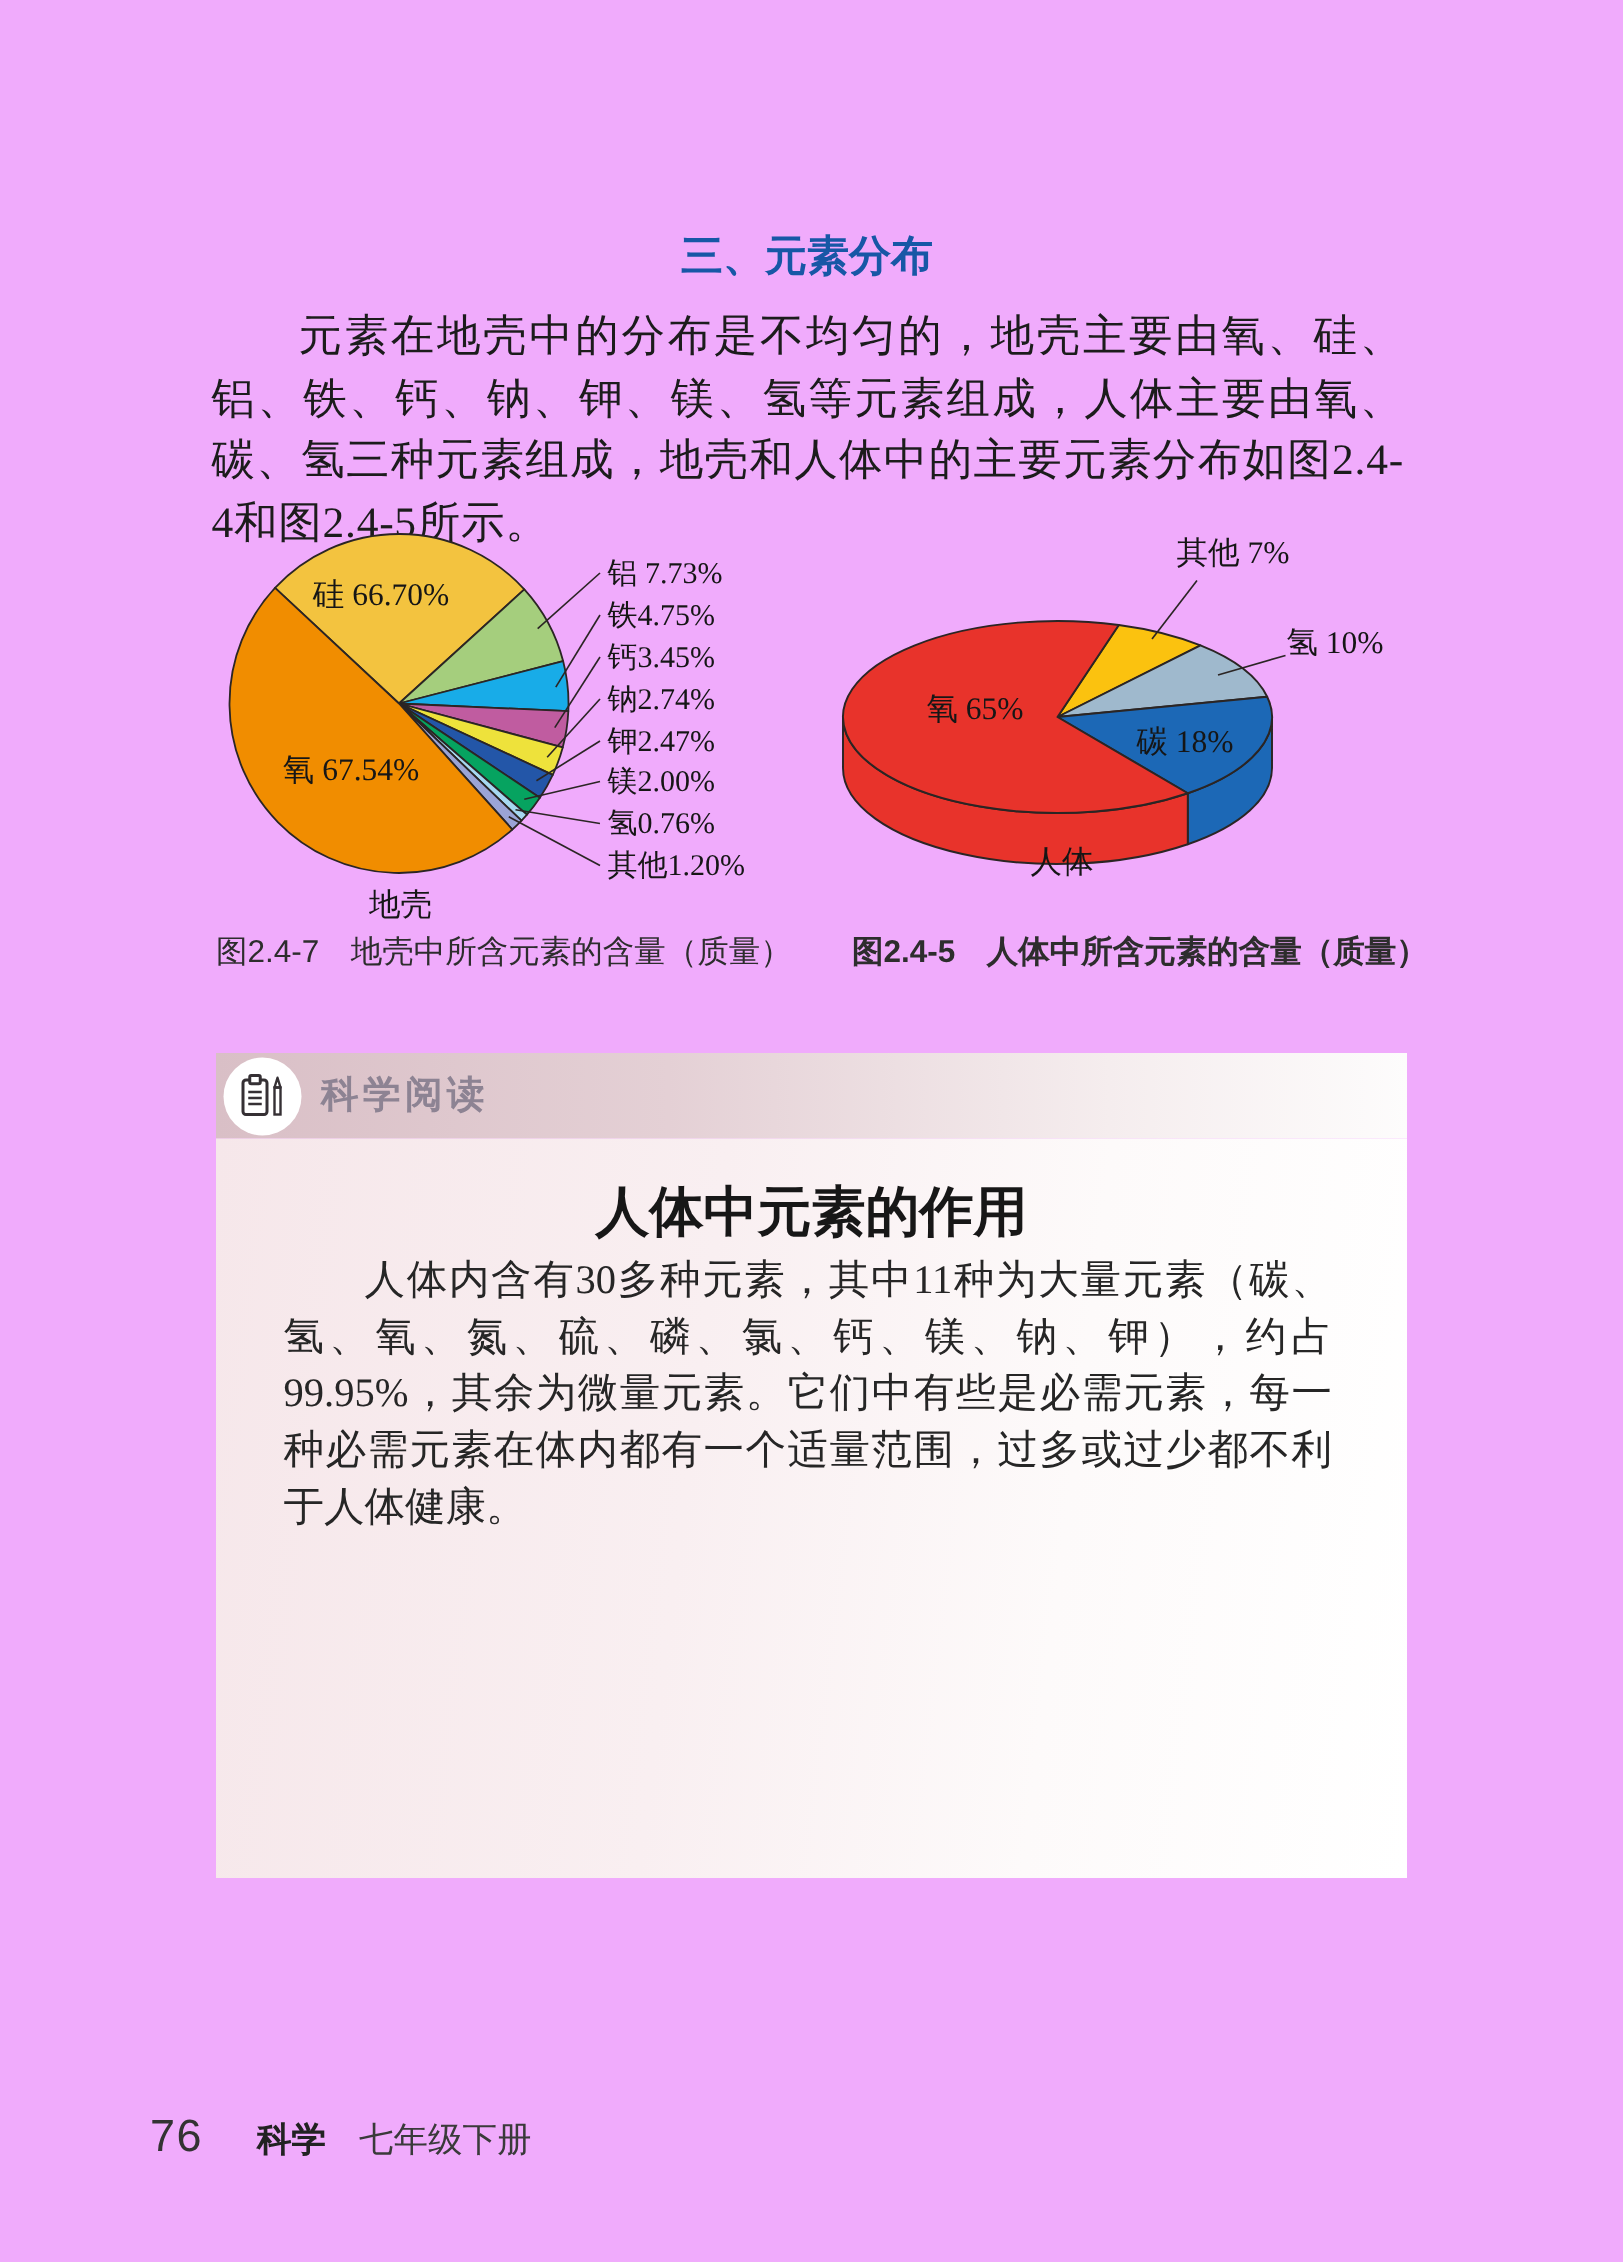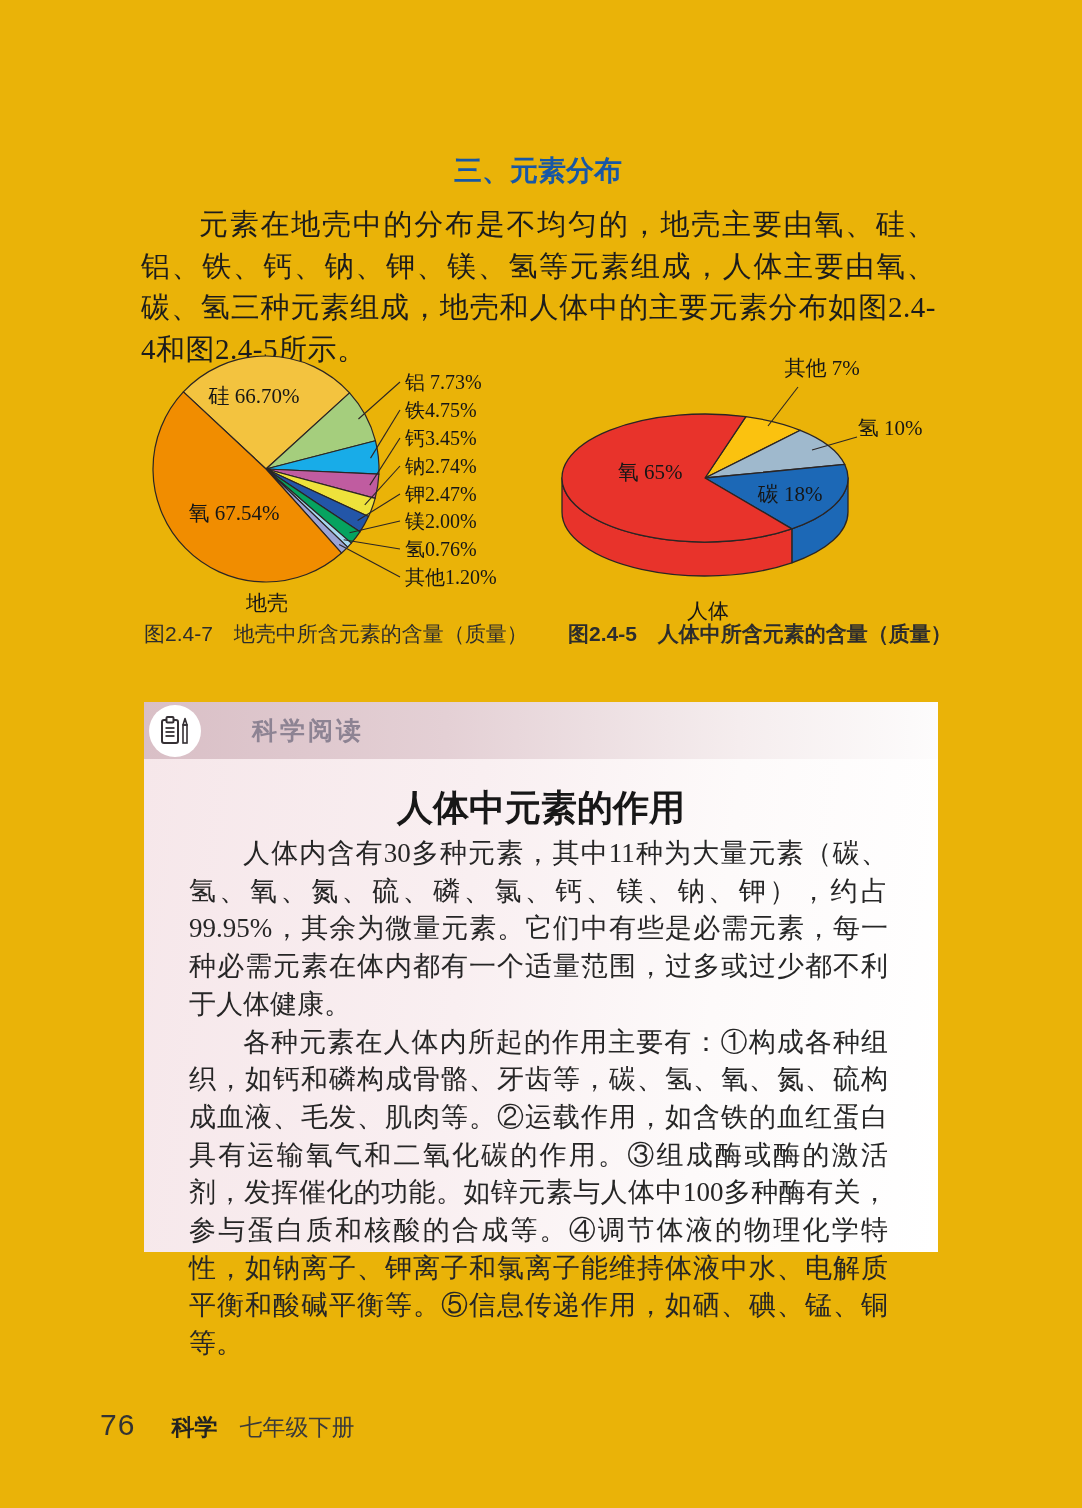--- a/index.html
+++ b/index.html
@@ -1,16 +1,16 @@
 <!DOCTYPE html>
 <html><head>
 <meta charset="utf-8">
 <style>
   html,body{margin:0;padding:0;background:#ffffff;}
-  .page{position:relative;width:1082px;height:1508px;background:#eab308;overflow:hidden;
+  .page{position:relative;width:1082px;height:1508px;background:#f0abfc;overflow:hidden;
         font-family:"Liberation Serif",serif;color:#1c1c1c;}
   .abs{position:absolute;}
 
   
   .heading{left:140px;top:152px;width:796px;text-align:center;
            font-family:"Liberation Sans",sans-serif;font-weight:bold;font-size:28px;}
 
   
   .intro{left:141px;top:204px;width:795px;font-size:29px;line-height:41.5px;
          text-indent:2em;text-align:justify;letter-spacing:0.5px;}
@@ -27,21 +27,21 @@
                white-space:nowrap;}
 
   
   .reading-panel{left:144px;top:702px;width:794px;height:550px;}
   .reading-header{position:absolute;left:0;top:0;width:100%;height:57px;
       background:linear-gradient(to right,#d9bfc6 0%,#e4d0d5 38%,#f5edee 75%,#fdfcfc 100%);}
   .badge-circle{position:absolute;left:5px;top:3px;width:52px;height:52px;border-radius:50%;
       background:#ffffff;display:flex;align-items:center;justify-content:center;}
   .badge-text{position:absolute;left:70px;top:0;height:41px;line-height:57px;
       font-family:"Liberation Sans",sans-serif;font-weight:bold;font-size:25px;
-      letter-spacing:3px;color:#8d8393;margin-left:38px;}
+      letter-spacing:3px;color:#8d8393;}
   .reading-body{position:absolute;left:0;top:57px;width:100%;height:493px;
       background:linear-gradient(97deg,#f6e7ea 0%,#f9eff1 40%,#fdfafa 70%,#ffffff 100%);}
   .reading-title{margin:25px 0 2px 0;text-align:center;font-size:36px;font-weight:bold;color:#171717;}
   .reading-body p{margin:0;padding:0 50px 0 45px;font-size:27px;line-height:37.7px;
       text-indent:2em;text-align:justify;color:#262626;}
 
   
   .footer{left:100px;top:1408px;display:flex;align-items:baseline;
       font-family:"Liberation Sans",sans-serif;color:#333;}
   .footer .pageno{font-size:30px;letter-spacing:1px;}
@@ -101,42 +101,41 @@
         <path d="M 152 130 L 291.7704728829117 116.47521302685512 A 143 64 0 0 1 238.85474508043006 180.84253571426675 Z" fill="#1C68B6" stroke="#2b2524" stroke-width="1.3" stroke-linejoin="round"></path>
         <path d="M 152 130 L 238.85474508043006 180.84253571426675 A 143 64 0 1 1 192.85343653891127 68.66735523423148 Z" fill="#E8332B" stroke="#2b2524" stroke-width="1.3" stroke-linejoin="round"></path>
         <line x1="245" y1="39" x2="215" y2="78" stroke="#2b2524" stroke-width="1.1"></line>
         <line x1="304" y1="89" x2="259" y2="102" stroke="#2b2524" stroke-width="1.1"></line>
       </svg>
   <div class="pie-label" style="left: 269px; top: 20px;">其他 7%</div>
       <div class="pie-label" style="left: 337px; top: 80px;">氢 10%</div>
       <div class="pie-label" style="left: 237px; top: 146px;">碳 18%</div>
       <div class="pie-label" style="left: 97px; top: 124px;">氧 65%</div>
     </div>
-  <div class="abs floor-label" style="left:663px;top:597px;">人体</div>
+  <div class="abs floor-label" style="left:663px;top:560px;">人体</div>
   <div class="abs fig-caption" style="left:568px;top:620px;font-weight:bold;">图2.4-5　人体中所含元素的含量（质量）</div>
 
   <div class="abs reading-panel">
     <div class="reading-header">
       <div class="badge-circle">
         <svg width="36" height="36" viewBox="0 0 36 36">
           <rect x="5" y="7" width="16" height="23" rx="2" fill="none" stroke="#353034" stroke-width="2"></rect>
           <rect x="9.5" y="4" width="7" height="5.5" rx="1" fill="#ffffff" stroke="#353034" stroke-width="2"></rect>
           <line x1="8.5" y1="15" x2="17.5" y2="15" stroke="#353034" stroke-width="1.8"></line>
           <line x1="8.5" y1="19" x2="17.5" y2="19" stroke="#353034" stroke-width="1.8"></line>
           <line x1="8.5" y1="23" x2="17.5" y2="23" stroke="#353034" stroke-width="1.8"></line>
           <path d="M26 12 L28 5.5 L30 12 Z" fill="none" stroke="#353034" stroke-width="1.6" stroke-linejoin="round"></path>
           <rect x="26" y="12" width="4" height="18" fill="none" stroke="#353034" stroke-width="1.6"></rect>
         </svg>
       </div>
       <span class="badge-text">科学阅读</span>
     </div>
     <div class="reading-body">
       <div class="reading-title">人体中元素的作用</div>
       <p>人体内含有30多种元素，其中11种为大量元素（碳、氢、氧、氮、硫、磷、氯、钙、镁、钠、钾），约占99.95%，其余为微量元素。它们中有些是必需元素，每一种必需元素在体内都有一个适量范围，过多或过少都不利于人体健康。</p>
-      <p>各种元素在人体内所起的作用主要有：①构成各种组织，如钙和磷构成骨骼、牙齿等，碳、氢、氧、氮、硫构成血液、毛发、肌肉等。②运载作用，如含铁的血红蛋白具有运输氧气和二氧化碳的作用。③组成酶或酶的激活剂，发挥催化的功能。如锌元素与人体中100多种酶有关，参与蛋白质和核酸的合成等。④调节体液的物理化学特性，如钠离子、钾离子和氯离子能维持体液中水、电解质平衡和酸碱平衡等。⑤信息传递作用，如硒、碘、锰、铜等。</p>
     </div>
   </div>
 
   <div class="abs footer">
     <span class="pageno">76</span>
     <span class="subject">科学</span>
     <span class="volume">七年级下册</span>
   </div>
 
 </div>

